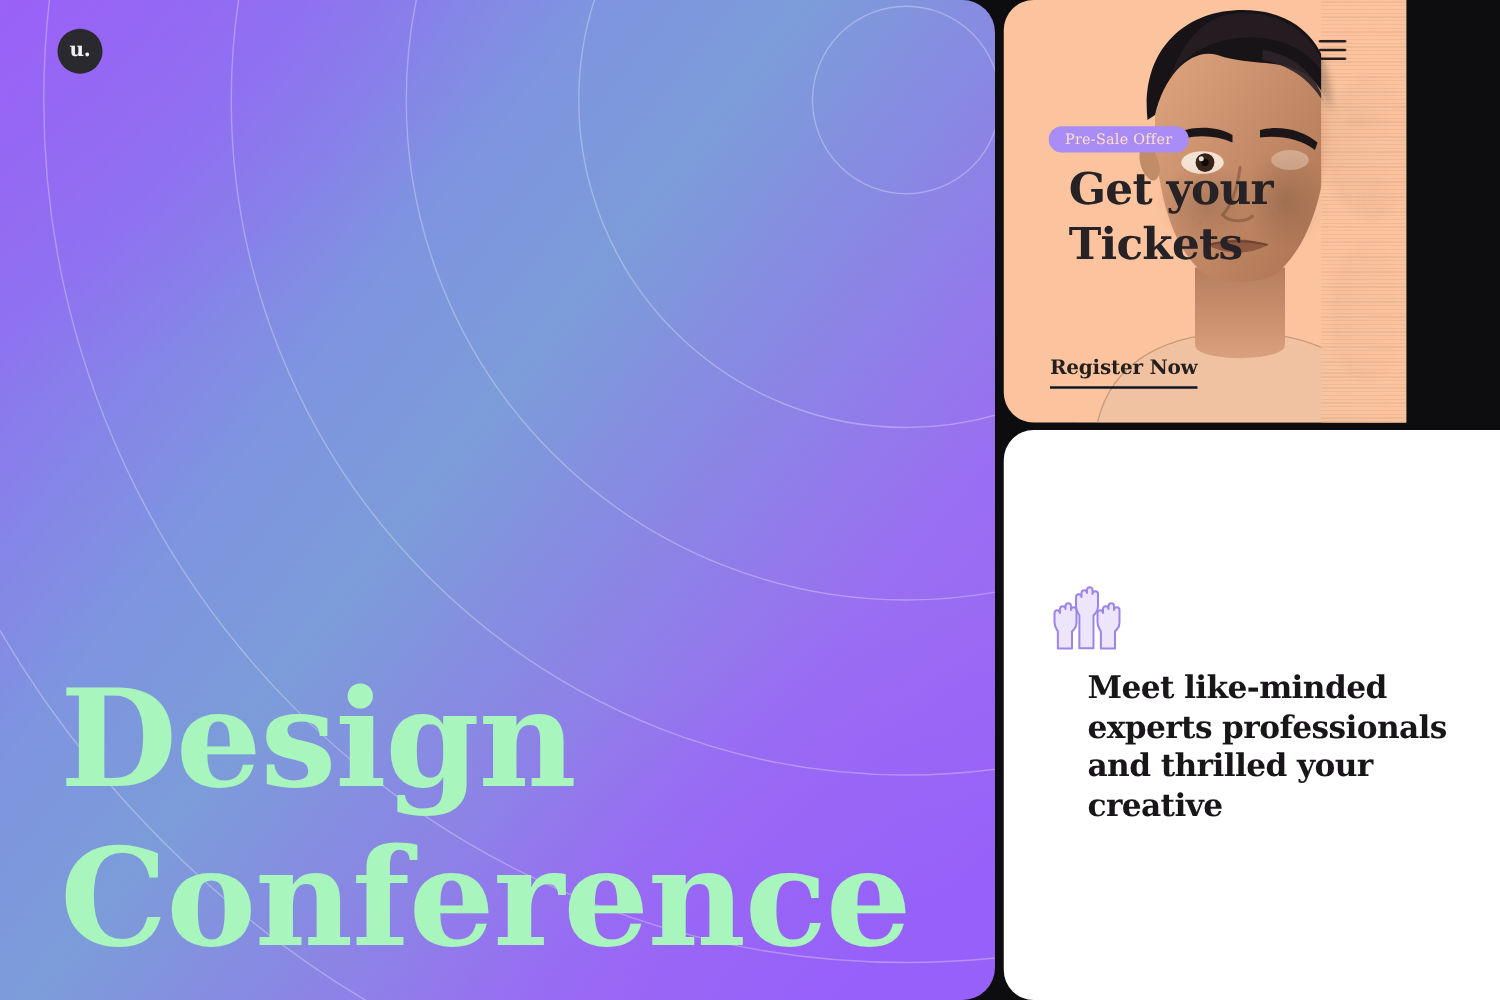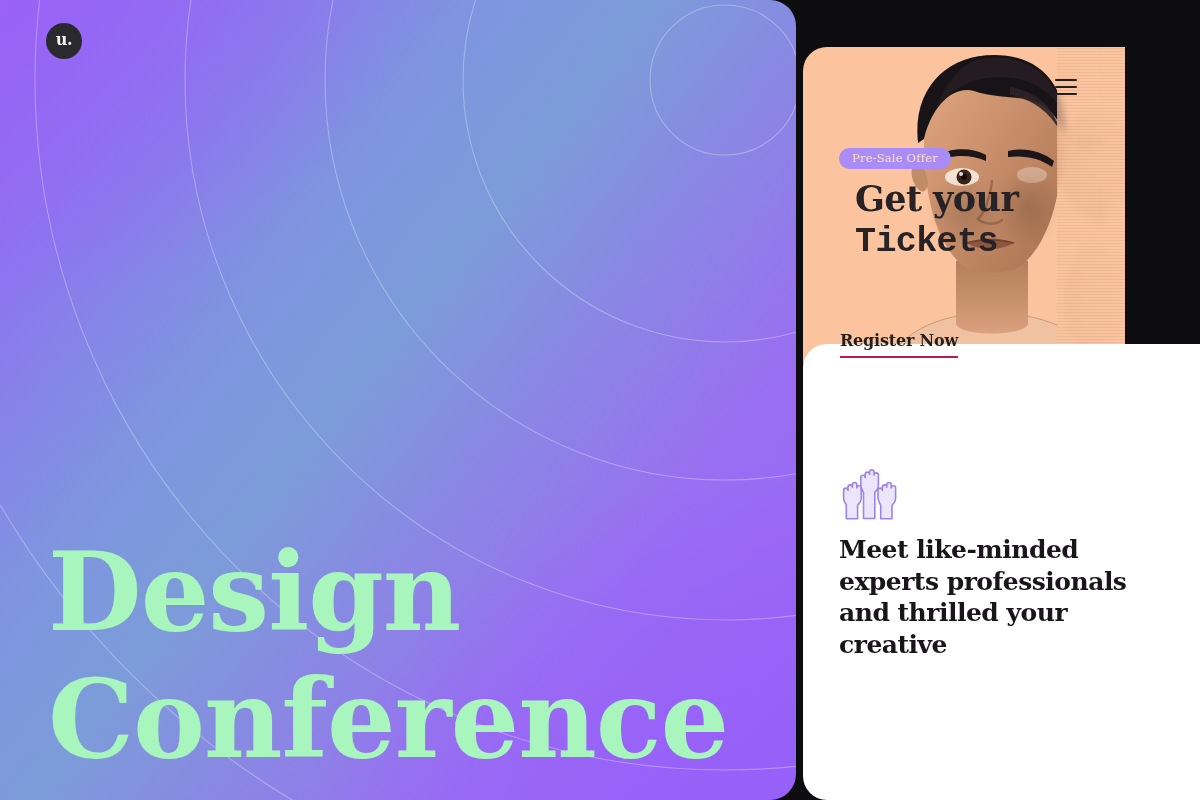--- a/index.html
+++ b/index.html
@@ -85,21 +85,20 @@
   }
 
   
   .tickets-card {
     position: absolute;
     left: 0; top: 0;
     width: 322px; height: 338px;
     border-radius: 24px 0 0 24px;
     background: #fbc49e;
     overflow: hidden;
-    margin-top: 47px;
   }
 
   .portrait {
     position: absolute;
     right: 0; top: 0;
     width: 265px; height: 338px;
     overflow: hidden;
   }
   .portrait-img { position: absolute; inset: 0; }
   .portrait-strip {
@@ -145,32 +144,32 @@
     left: 52px; top: 130px;
     width: 230px;
     color: #272226;
     font-family: "DejaVu Serif", serif;
     font-weight: 700;
     font-size: 35px;
     line-height: 1.25;
     letter-spacing: -.6px;
     z-index: 5;
   }
-  .tickets-head .l2 { display: block; font-family: Liberation Mono, monospace; }
+  .tickets-head .l2 { display: block; }
 
   .register {
     position: absolute;
     left: 37px; top: 284px;
     color: #241f1c;
     font-family: "DejaVu Serif", serif;
     font-weight: 700;
     font-size: 16px;
     letter-spacing: -.2px;
     padding-bottom: 6px;
-    border-bottom: 2px solid #be185d;
+    border-bottom: 2px solid #0f172a;
     text-decoration: none;
     z-index: 5;
     cursor: pointer;
   }
 
   
   .info-card {
     position: absolute;
     left: 0; top: 344px;
     width: 397px; height: 456px;
@@ -185,21 +184,21 @@
     position: absolute;
     left: 36px; top: 190px;
     width: 326px;
     color: #191619;
     font-family: "DejaVu Serif", serif;
     font-weight: 700;
     font-size: 25px;
     line-height: 1.26;
     letter-spacing: -.5px;
   }
-  .info-head span { display: block; }
+  .info-head span { display: block; margin-left: 31px; }
 
   .info-body {
     position: absolute;
     left: 36px; top: 328px;
     width: 320px;
     color: #2b262a;
     font-family: "DejaVu Serif", serif;
     font-size: 14.4px;
     line-height: 1.72;
   }

